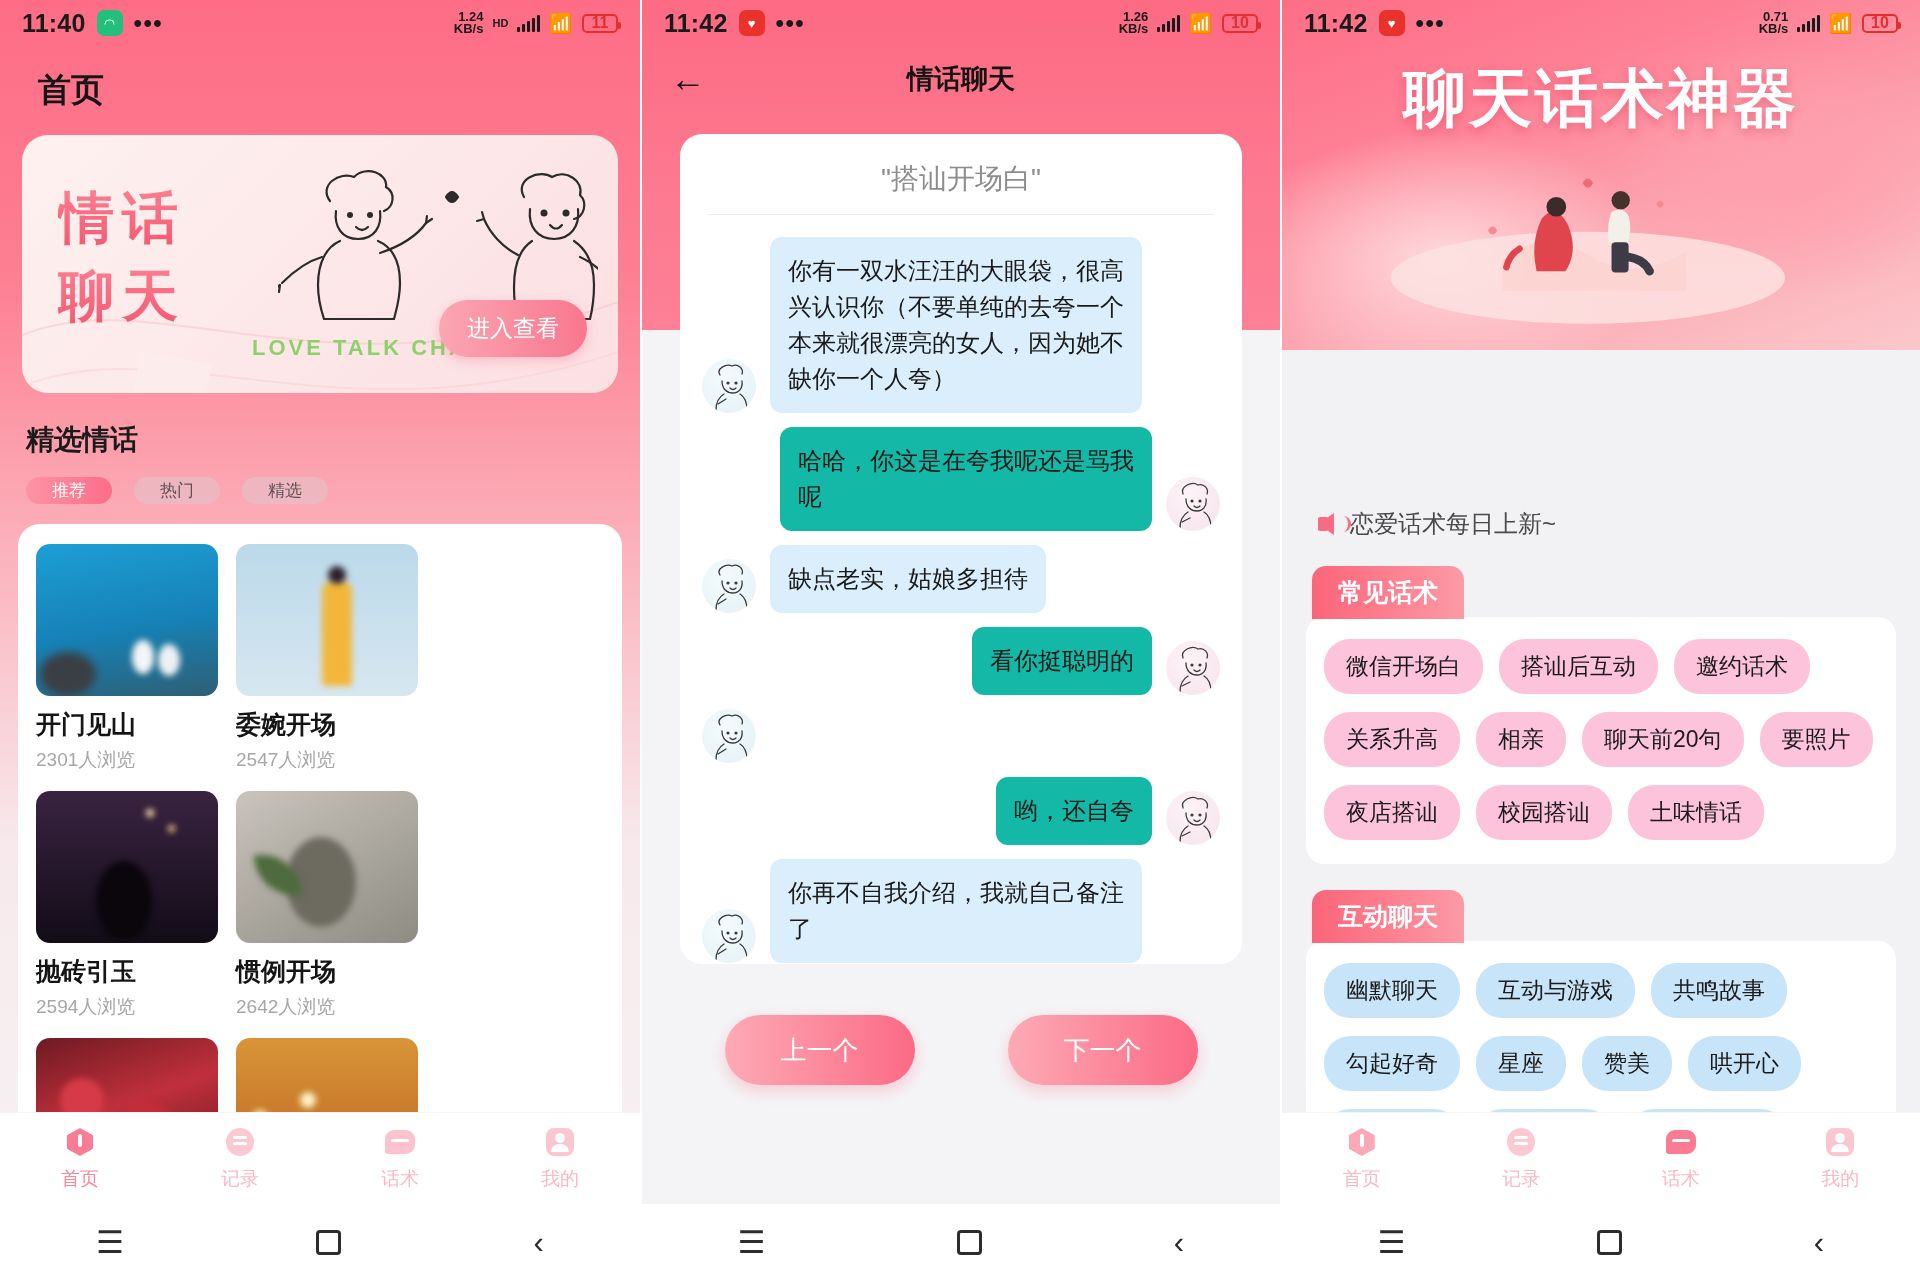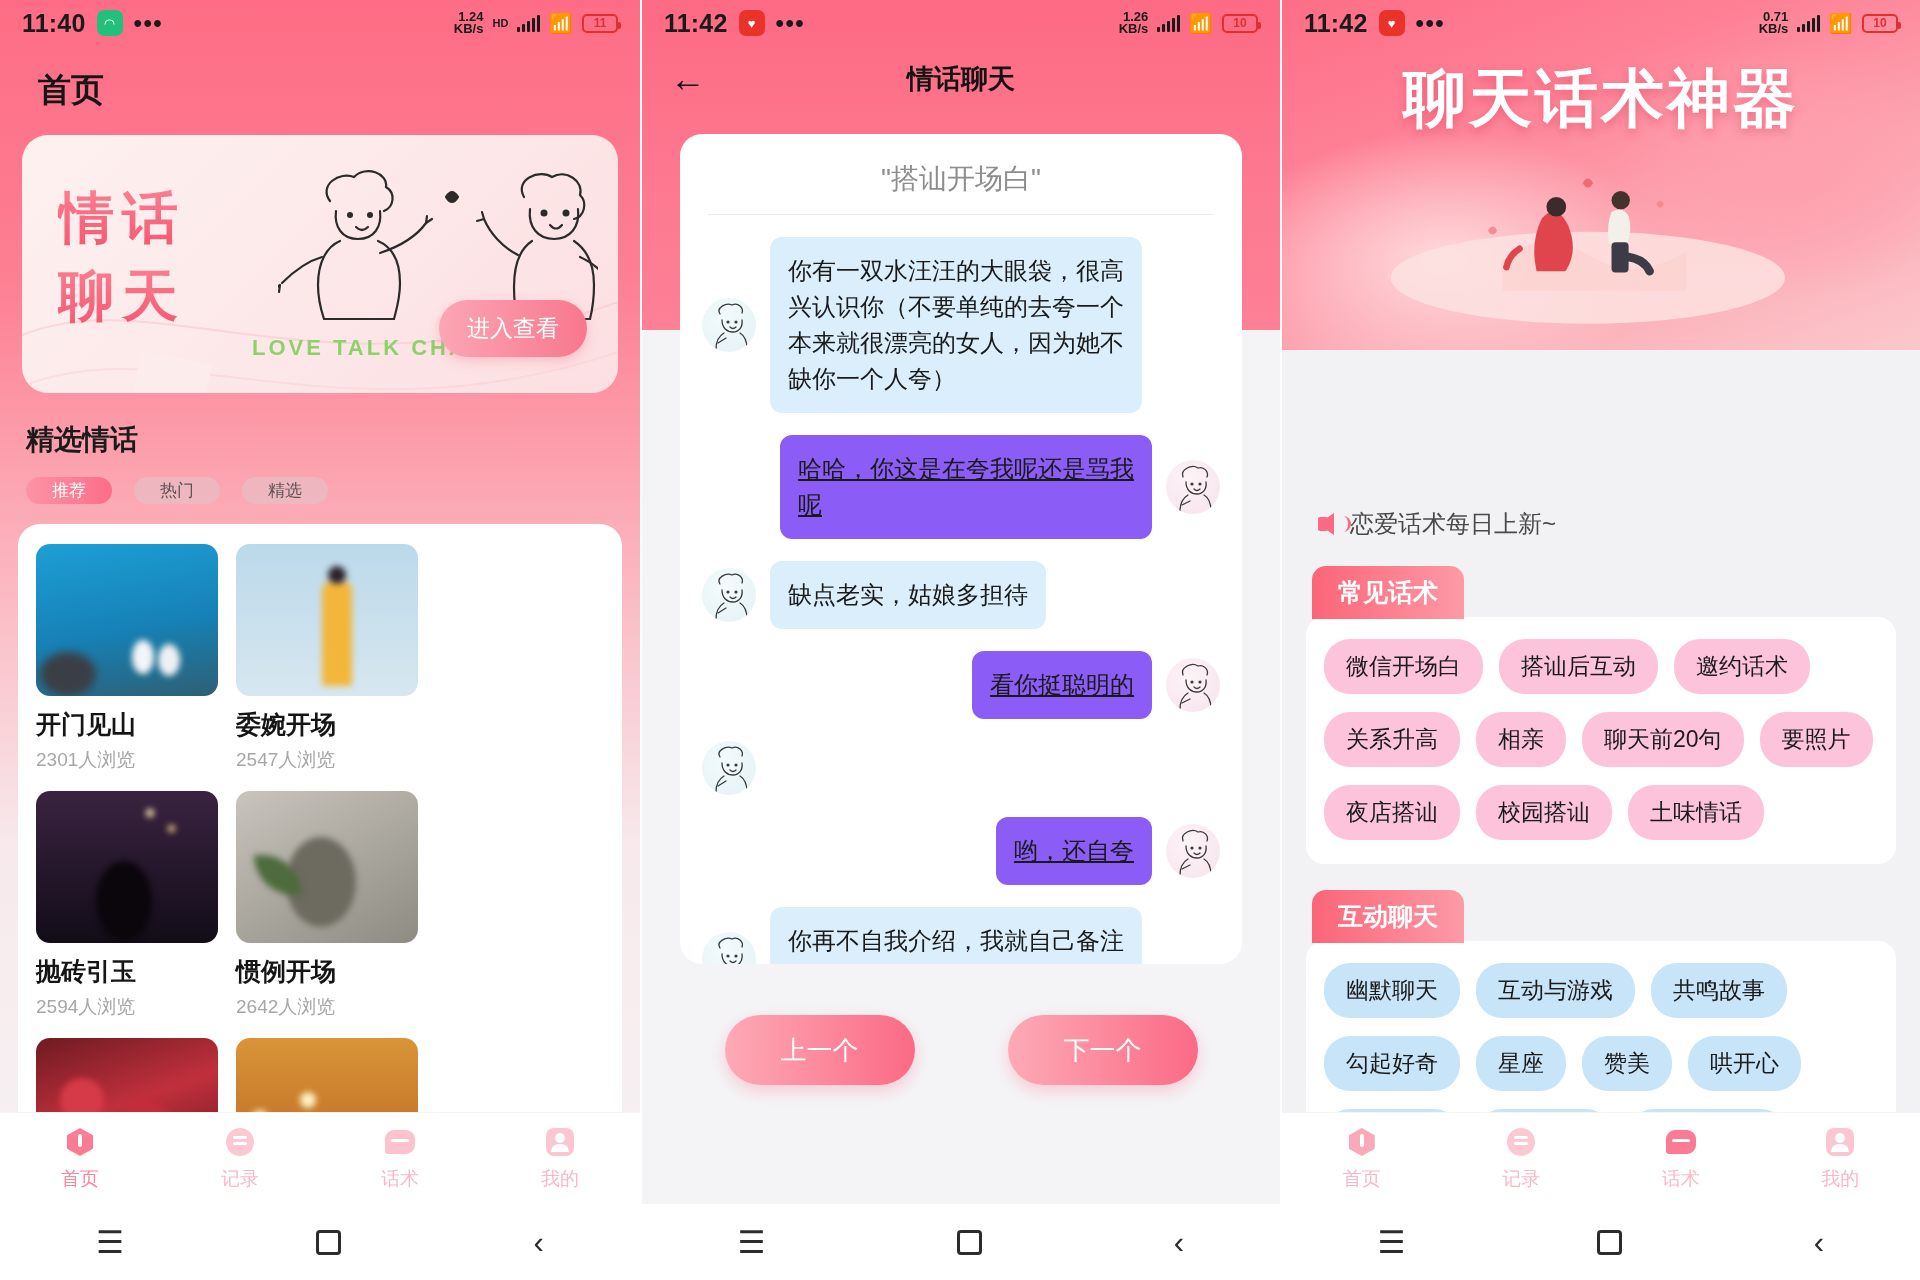--- a/index.html
+++ b/index.html
@@ -33,21 +33,21 @@
   .netspd { font-size: 13px; line-height: 12px; font-weight: 700; text-align: right; }
   .hd { font-size: 11px; font-weight: 700; }
   .bars { display: flex; align-items: flex-end; gap: 2px; height: 18px; }
   .bars i { width: 3px; background: #1a1a1a; display: block; border-radius: 1px; }
   .bars i:nth-child(1){height:5px}.bars i:nth-child(2){height:8px}
   .bars i:nth-child(3){height:11px}.bars i:nth-child(4){height:14px}.bars i:nth-child(5){height:17px}
   .wifi { font-size: 19px; line-height: 1; }
   .batt {
     width: 36px; height: 19px; border: 2px solid #e03030; border-radius: 5px;
     display: inline-flex; align-items: center; justify-content: center;
-    font-size: 12px; color: #e03030; font-weight: 700; position: relative;
+    font-size: 16px; color: #e03030; font-weight: 700; position: relative;
   }
   .batt::after { content:""; position:absolute; right:-5px; top:6px; width:3px;height:7px;background:#e03030;border-radius:0 2px 2px 0;}
 
   
   .sysnav {
     position: absolute; bottom: 0; left: 0; right: 0; height: 76px;
     background: #fff; display: flex; align-items: center; justify-content: space-around;
     z-index: 9;
   }
   .sysnav div { font-size: 31px; color: #2c2c2c; line-height: 1; }
@@ -141,35 +141,35 @@
     background: linear-gradient(180deg,#fd6a83,#fd7a90 60%,#fd8096); }
   .p2-head { position: relative; height: 66px; display:flex; align-items:center; z-index:5; }
   .backarrow { position:absolute; left: 28px; font-size: 36px; color:#141414; line-height:1; }
   .p2-title { width:100%; text-align:center; font-size: 27px; font-weight:700; color:#141414; }
   .chatcard {
     position: relative; z-index: 4; margin: 22px 38px 0 38px; background:#fff;
     border-radius: 22px; padding: 26px 22px 30px 22px; height: 830px; overflow:hidden;
   }
   .cc-title { text-align:center; font-size:28px; color:#8d8d8d; padding-bottom: 16px; }
   .cc-rule { height:1px; background:#ececec; margin: 0 6px 22px 6px; }
-  .msg { display:flex; align-items:center; margin-bottom: 22px; }
+  .msg { display:flex; align-items:flex-end; margin-bottom: 14px; }
   .msg.right { justify-content: flex-end; }
   .ava {
     width: 54px; height: 54px; border-radius: 50%; flex: 0 0 54px;
     background: radial-gradient(circle at 40% 35%,#f2fbfd,#e8f4f8 70%,#f5ece6);
     position: relative; overflow: hidden;
   }
   .msg.right .ava { background: radial-gradient(circle at 40% 35%,#fdf3f7,#f8e7ef 70%,#f7f0e4); }
   .ava svg { position:absolute; left:0; top:0; }
   .bub {
     max-width: 372px; padding: 16px 18px; border-radius: 12px;
     font-size: 24px; line-height: 1.5; color: #1a1a1a;
   }
   .msg.left .bub { background: #dbeefb; margin-left: 14px; }
-  .msg.right .bub { background: #8b5cf6; margin-right: 14px; text-decoration: underline; }
+  .msg.right .bub { background: #14b8a6; margin-right: 14px; }
   .btnrow { position:absolute; left:0; right:0; bottom: 195px; display:flex; justify-content: space-around; padding: 0 36px; z-index: 7;}
   .pillbtn {
     width: 190px; height: 70px; border-radius: 38px; color:#fff; font-size: 26px;
     display:flex; align-items:center; justify-content:center;
     background: linear-gradient(90deg,#fdaab6,#fb6a85);
     box-shadow: 0 6px 16px rgba(251,106,133,.3);
   }
 
   
   .p3 { background: #f2f2f5; }

